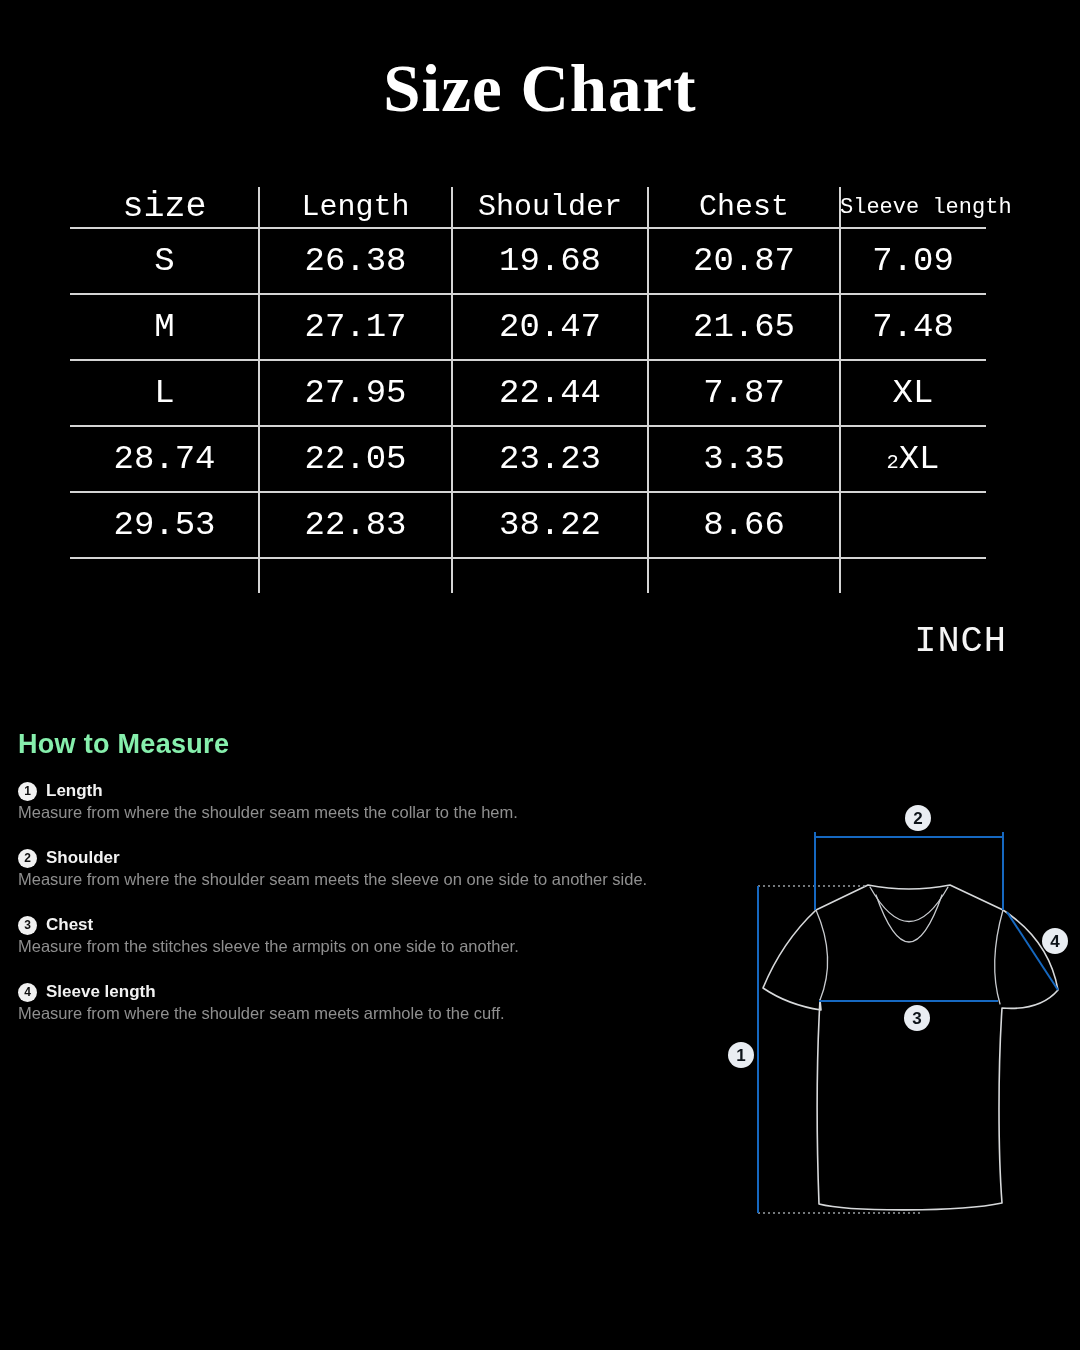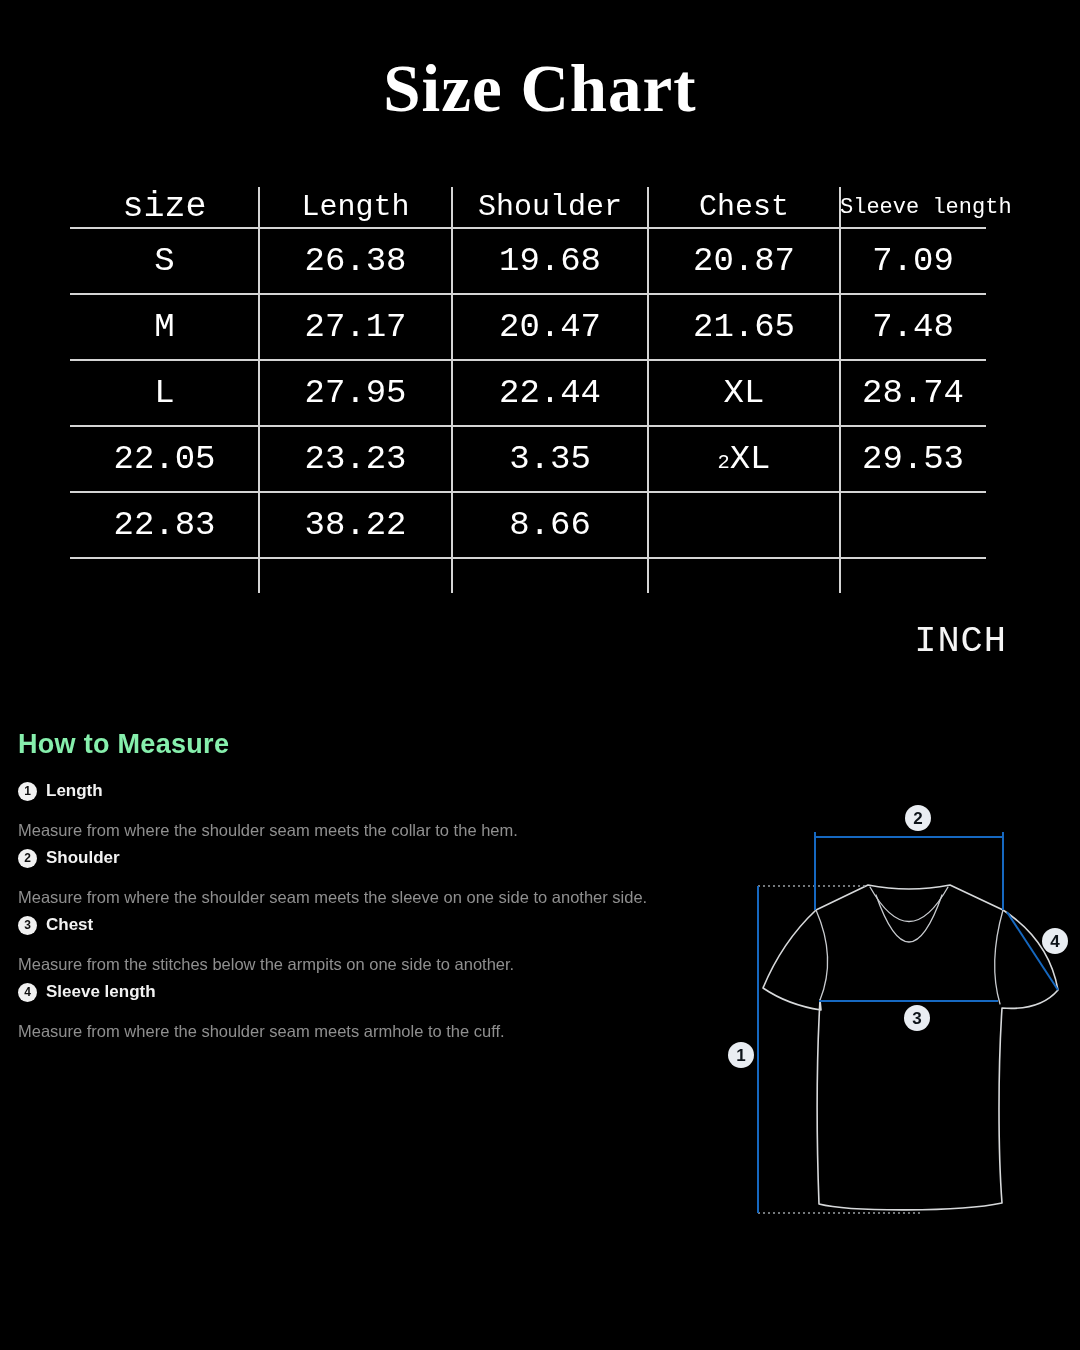--- a/index.html
+++ b/index.html
@@ -55,21 +55,21 @@
   .m-item-1{ top:781px; } .m-item-2{ top:848px; }
   .m-item-3{ top:915px; } .m-item-4{ top:982px; }
   .m-label-row{ display:flex;align-items:center;height:20px;gap:9px; }
   .m-num{
     width:19px;height:19px;border-radius:50%;
     background:#f1f1f1;color:#111;
     display:inline-flex;align-items:center;justify-content:center;
     font-size:12px;font-weight:700;flex:0 0 auto;
   }
   .m-label{ font-size:17px;font-weight:700;color:#f2f2f2; }
-  .m-desc{ margin-top:20px;font-size:16.5px;line-height:19px;color:#8f8f8f; }
+  .m-desc{ margin-top:2px;font-size:16.5px;line-height:19px;color:#8f8f8f; }
   
   .diagram{ position:absolute;left:700px;top:780px; }
   .badge-num{
     font-family:"Liberation Sans", sans-serif;
     font-size:17px;font-weight:700;fill:#0d1319;
     text-anchor:middle;
   }
 </style>
 </head>
 <body>
@@ -94,20 +94,21 @@
 
       <div class="tcell td">M</div>
       <div class="tcell td">27.17</div>
       <div class="tcell td">20.47</div>
       <div class="tcell td">21.65</div>
       <div class="tcell td">7.48</div>
 
       <div class="tcell td">L</div>
       <div class="tcell td">27.95</div>
       <div class="tcell td">22.44</div>
+      <div class="tcell td">7.87</div>
 
       <div class="tcell td">XL</div>
       <div class="tcell td">28.74</div>
       <div class="tcell td">22.05</div>
       <div class="tcell td">23.23</div>
       <div class="tcell td">3.35</div>
 
       <div class="tcell td td-size-2xl">2XL</div>
       <div class="tcell td">29.53</div>
       <div class="tcell td">22.83</div>
@@ -145,21 +146,21 @@
       <span class="m-label">Shoulder</span>
     </div>
     <div class="m-desc">Measure from where the shoulder seam meets the sleeve on one side to another side.</div>
   </div>
 
   <div class="m-item m-item-3">
     <div class="m-label-row">
       <span class="m-num">3</span>
       <span class="m-label">Chest</span>
     </div>
-    <div class="m-desc">Measure from the stitches below the armpits on one side to another.</div>
+    <div class="m-desc">Measure from the stitches sleeve the armpits on one side to another.</div>
   </div>
 
   <div class="m-item m-item-4">
     <div class="m-label-row">
       <span class="m-num">4</span>
       <span class="m-label">Sleeve length</span>
     </div>
     <div class="m-desc">Measure from where the shoulder seam meets armhole to the cuff.</div>
   </div>
 

